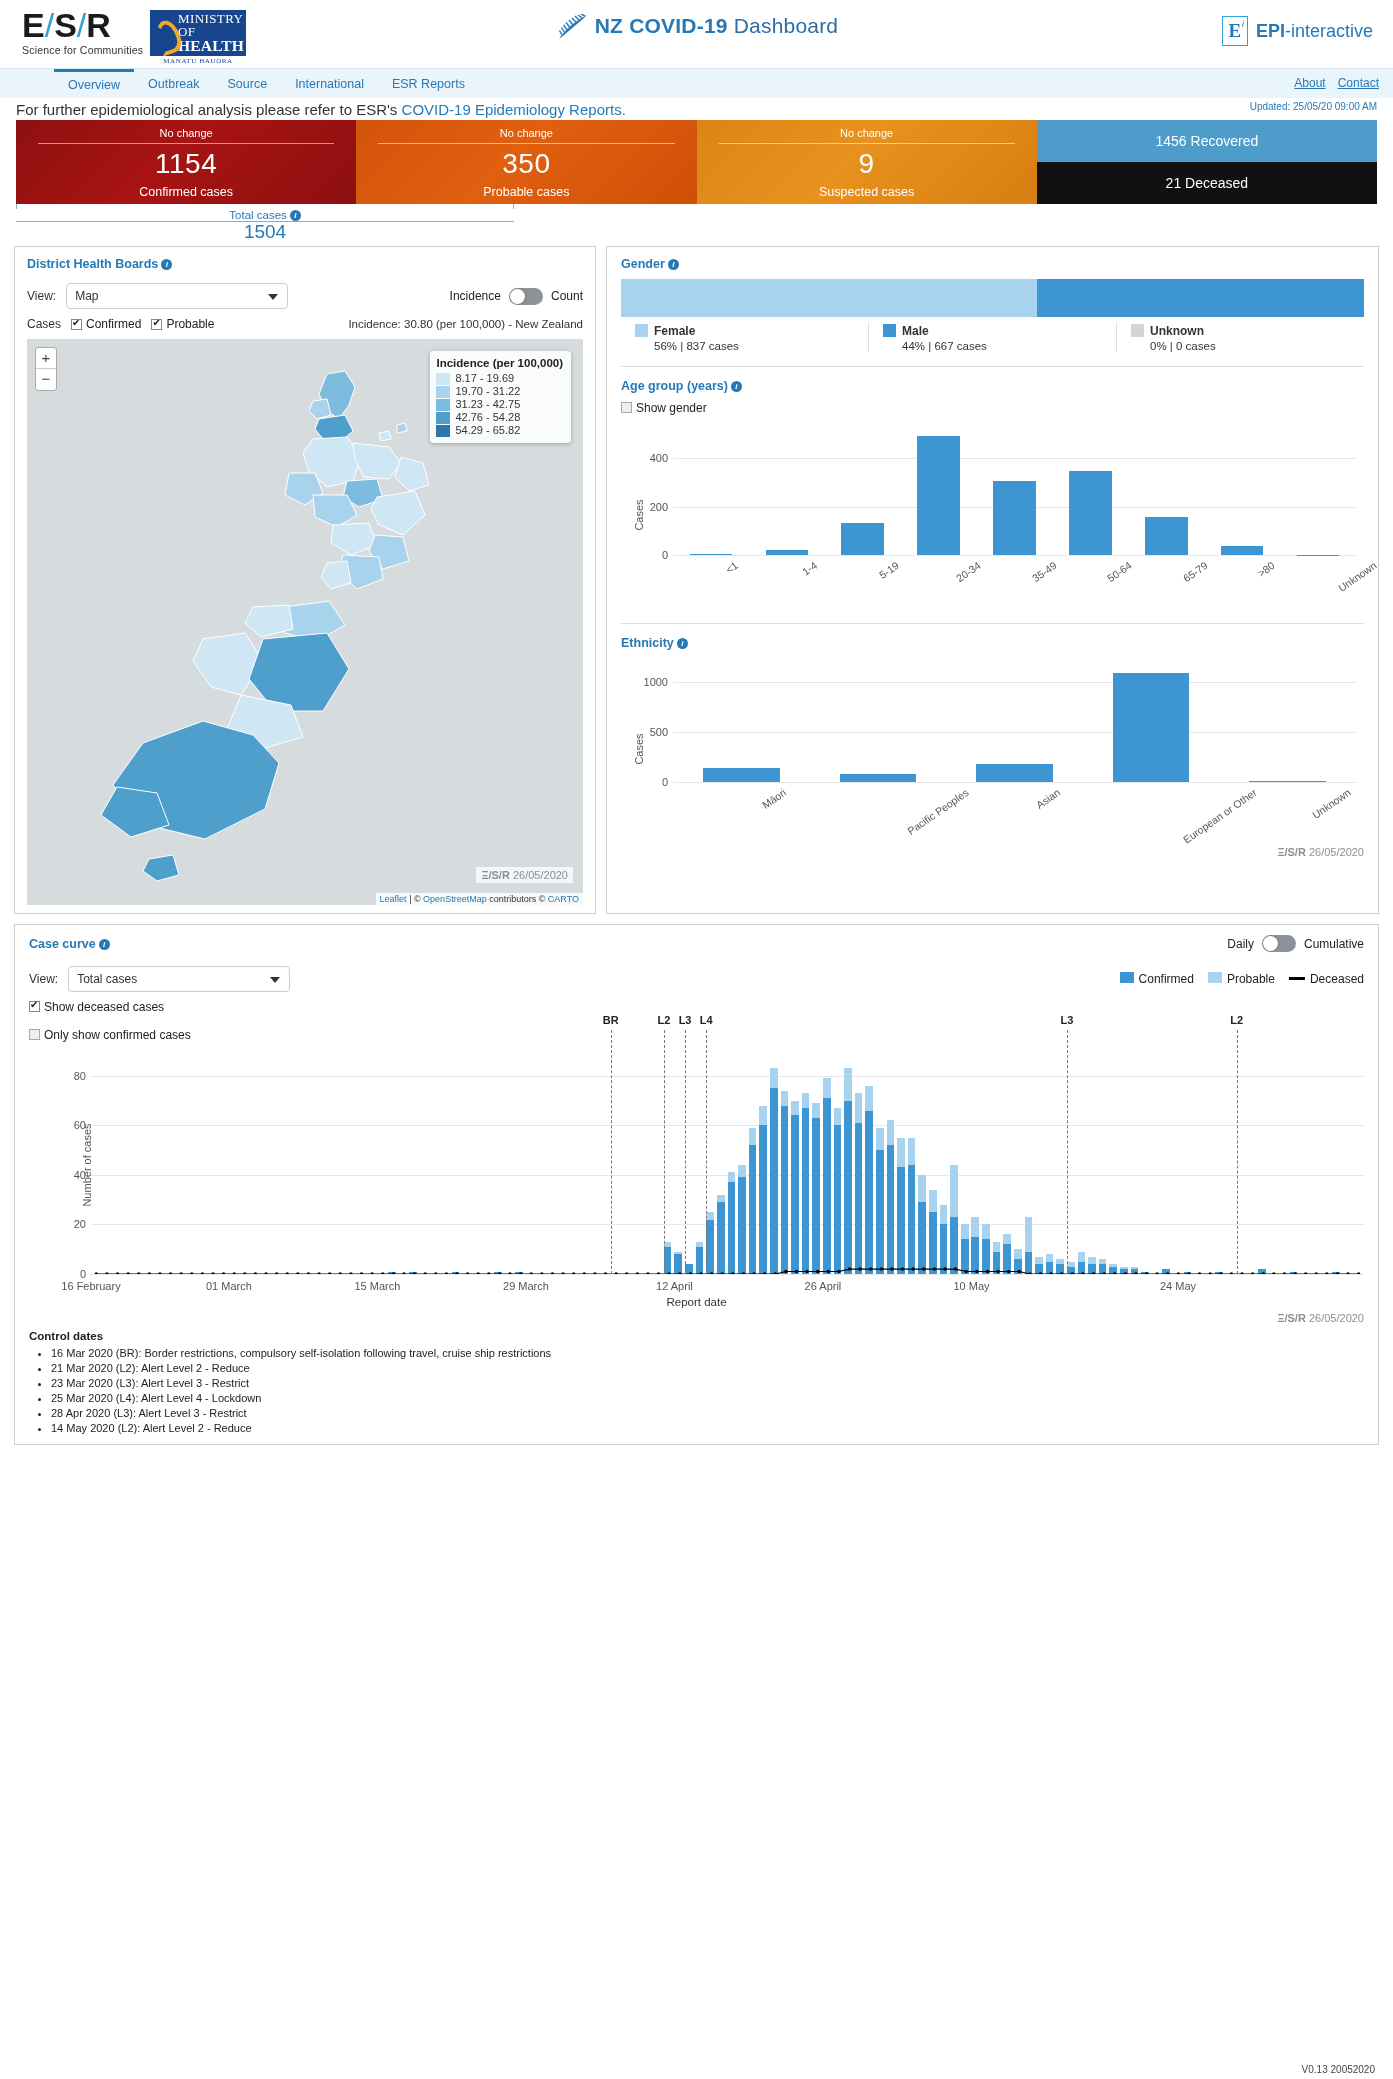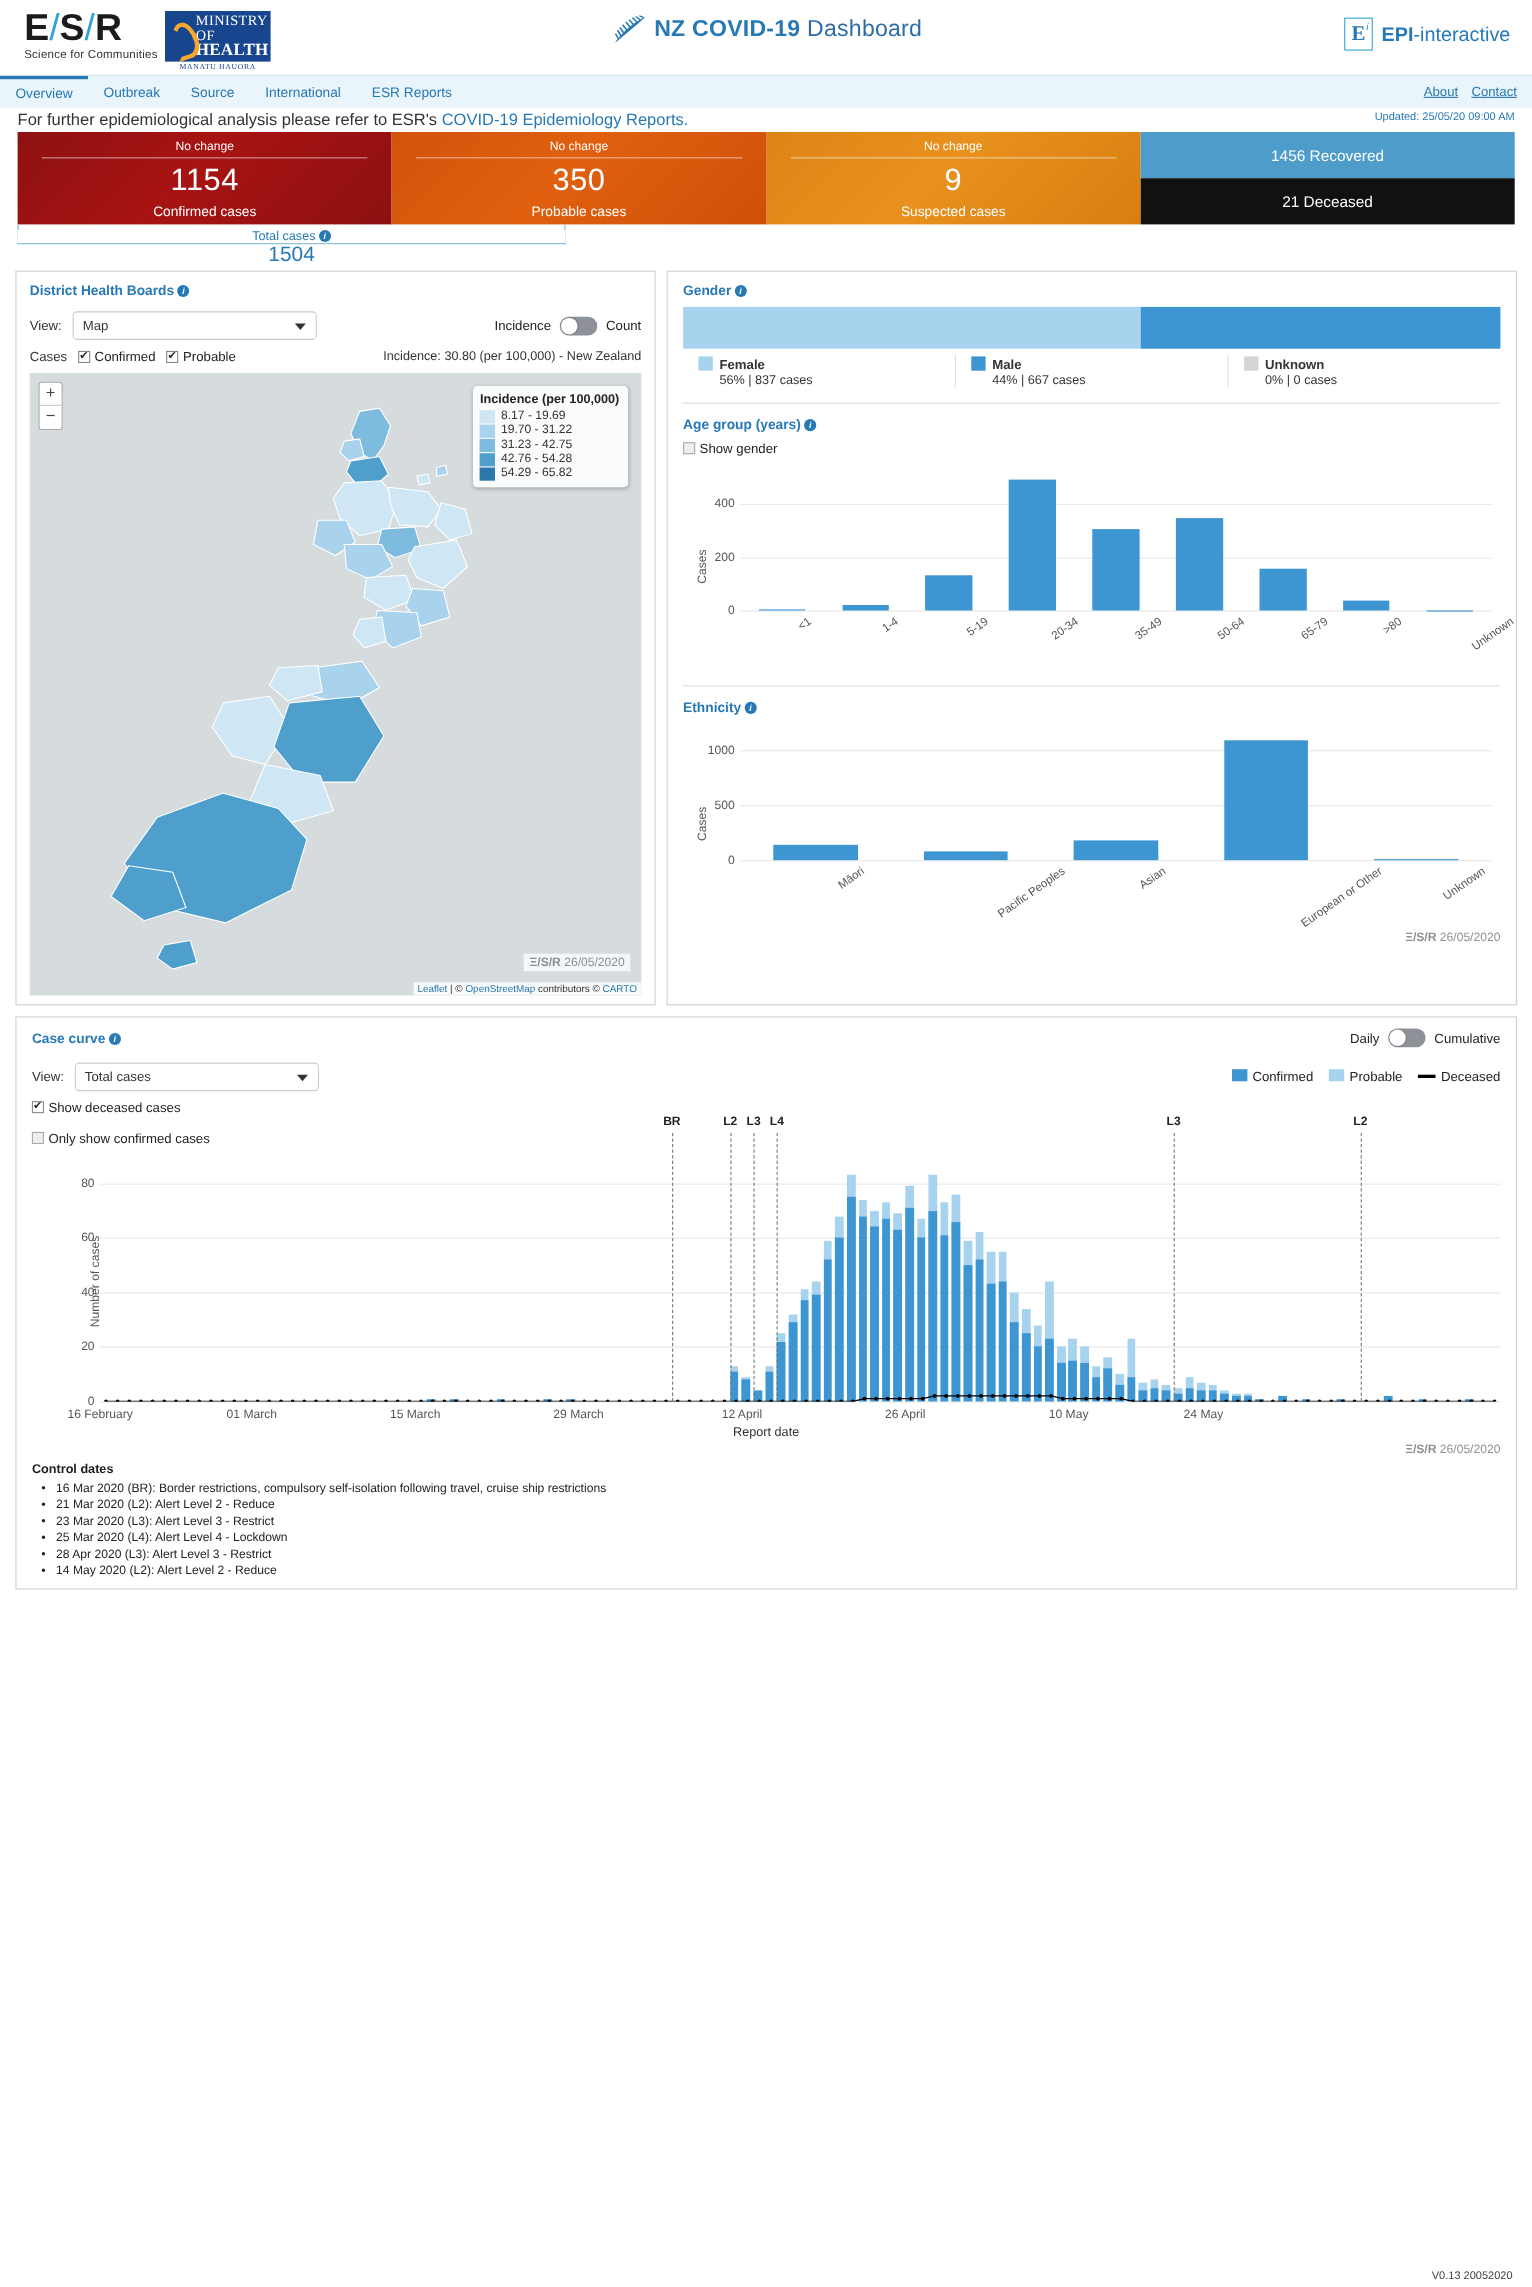--- a/index.html
+++ b/index.html
@@ -32,21 +32,21 @@
   .site-title { font-size:21px; color:#2E6DA4; letter-spacing:.2px; }
   .site-title .b { font-weight:600; color:#2779b5; }
   .epi-logo { position:absolute; right:20px; top:16px; display:flex; align-items:center; gap:8px; }
   .epi-box { width:26px; height:30px; border:1.6px solid #2EA3D8; display:flex; align-items:center; justify-content:center; position:relative;}
   .epi-box .e { font-size:19px; color:#2779b5; font-weight:600; font-family:"Liberation Serif",serif;}
   .epi-box .i { position:absolute; right:3px; top:2px; font-size:9px; color:#2779b5; font-style:italic;}
   .epi-name { font-size:18px; color:#2779b5; }
   .epi-name b{font-weight:700;}
   
   .navbar { height: 30px; background:#eaf4fb; border-top:1px solid #d6e7f2; position:relative; }
-  .nav-items { display:flex; gap:0px; height:100%; align-items:center;}
+  .nav-items { display:flex; gap:0px; padding-left:14px; height:100%; align-items:center;margin-left:40px;}
   .nav-item { font-size:12.5px; color:#2779b5; padding:0 14px; height:100%; display:flex; align-items:center; cursor:pointer;}
   .nav-item.active { border-top:3px solid #2779b5; color:#2779b5; margin-top:-1px;}
   .nav-right { position:absolute; right:14px; top:7px; display:flex; gap:12px;}
   .nav-right a { font-size:12px; color:#2779b5; text-decoration:underline; cursor:pointer;}
   
   .notice { position:relative; height:16px; padding:3px 16px 0 16px;}
   .notice .txt { font-size:15px; color:#333; }
   .notice .txt a { color:#2779b5; text-decoration:none;}
   .notice .upd { position:absolute; right:16px; top:3px; font-size:10px; color:#2779b5;}
   
@@ -732,21 +732,21 @@
       <div class="vlabel" style="left: 1145.7px;">L2</div>
     </div>
   <div id="cc-xaxis" style="position:relative;height:20px;margin-left:62px;">
       <div class="cc-xtick" style="left: 0px;">16 February</div>
       <div class="cc-xtick" style="left: 137.908px;">01 March</div>
       <div class="cc-xtick" style="left: 286.425px;">15 March</div>
       <div class="cc-xtick" style="left: 434.942px;">29 March</div>
       <div class="cc-xtick" style="left: 583.458px;">12 April</div>
       <div class="cc-xtick" style="left: 731.975px;">26 April</div>
       <div class="cc-xtick" style="left: 880.492px;">10 May</div>
-      <div class="cc-xtick" style="left: 1003px;">24 May</div>
+      <div class="cc-xtick" style="left: 1087px;">24 May</div>
     </div>
   <div class="cc-xlab" style="margin-top:2px;">Report date</div>
 
   <div class="stampsm esr-stamp"><span class="m">Ξ/S/R</span> <span>26/05/2020</span></div>
 
   <div class="ctrl-dates">
     <h4>Control dates</h4>
     <ul>
       <li>16 Mar 2020 (BR): Border restrictions, compulsory self-isolation following travel, cruise ship restrictions</li>
       <li>21 Mar 2020 (L2): Alert Level 2 - Reduce</li>

